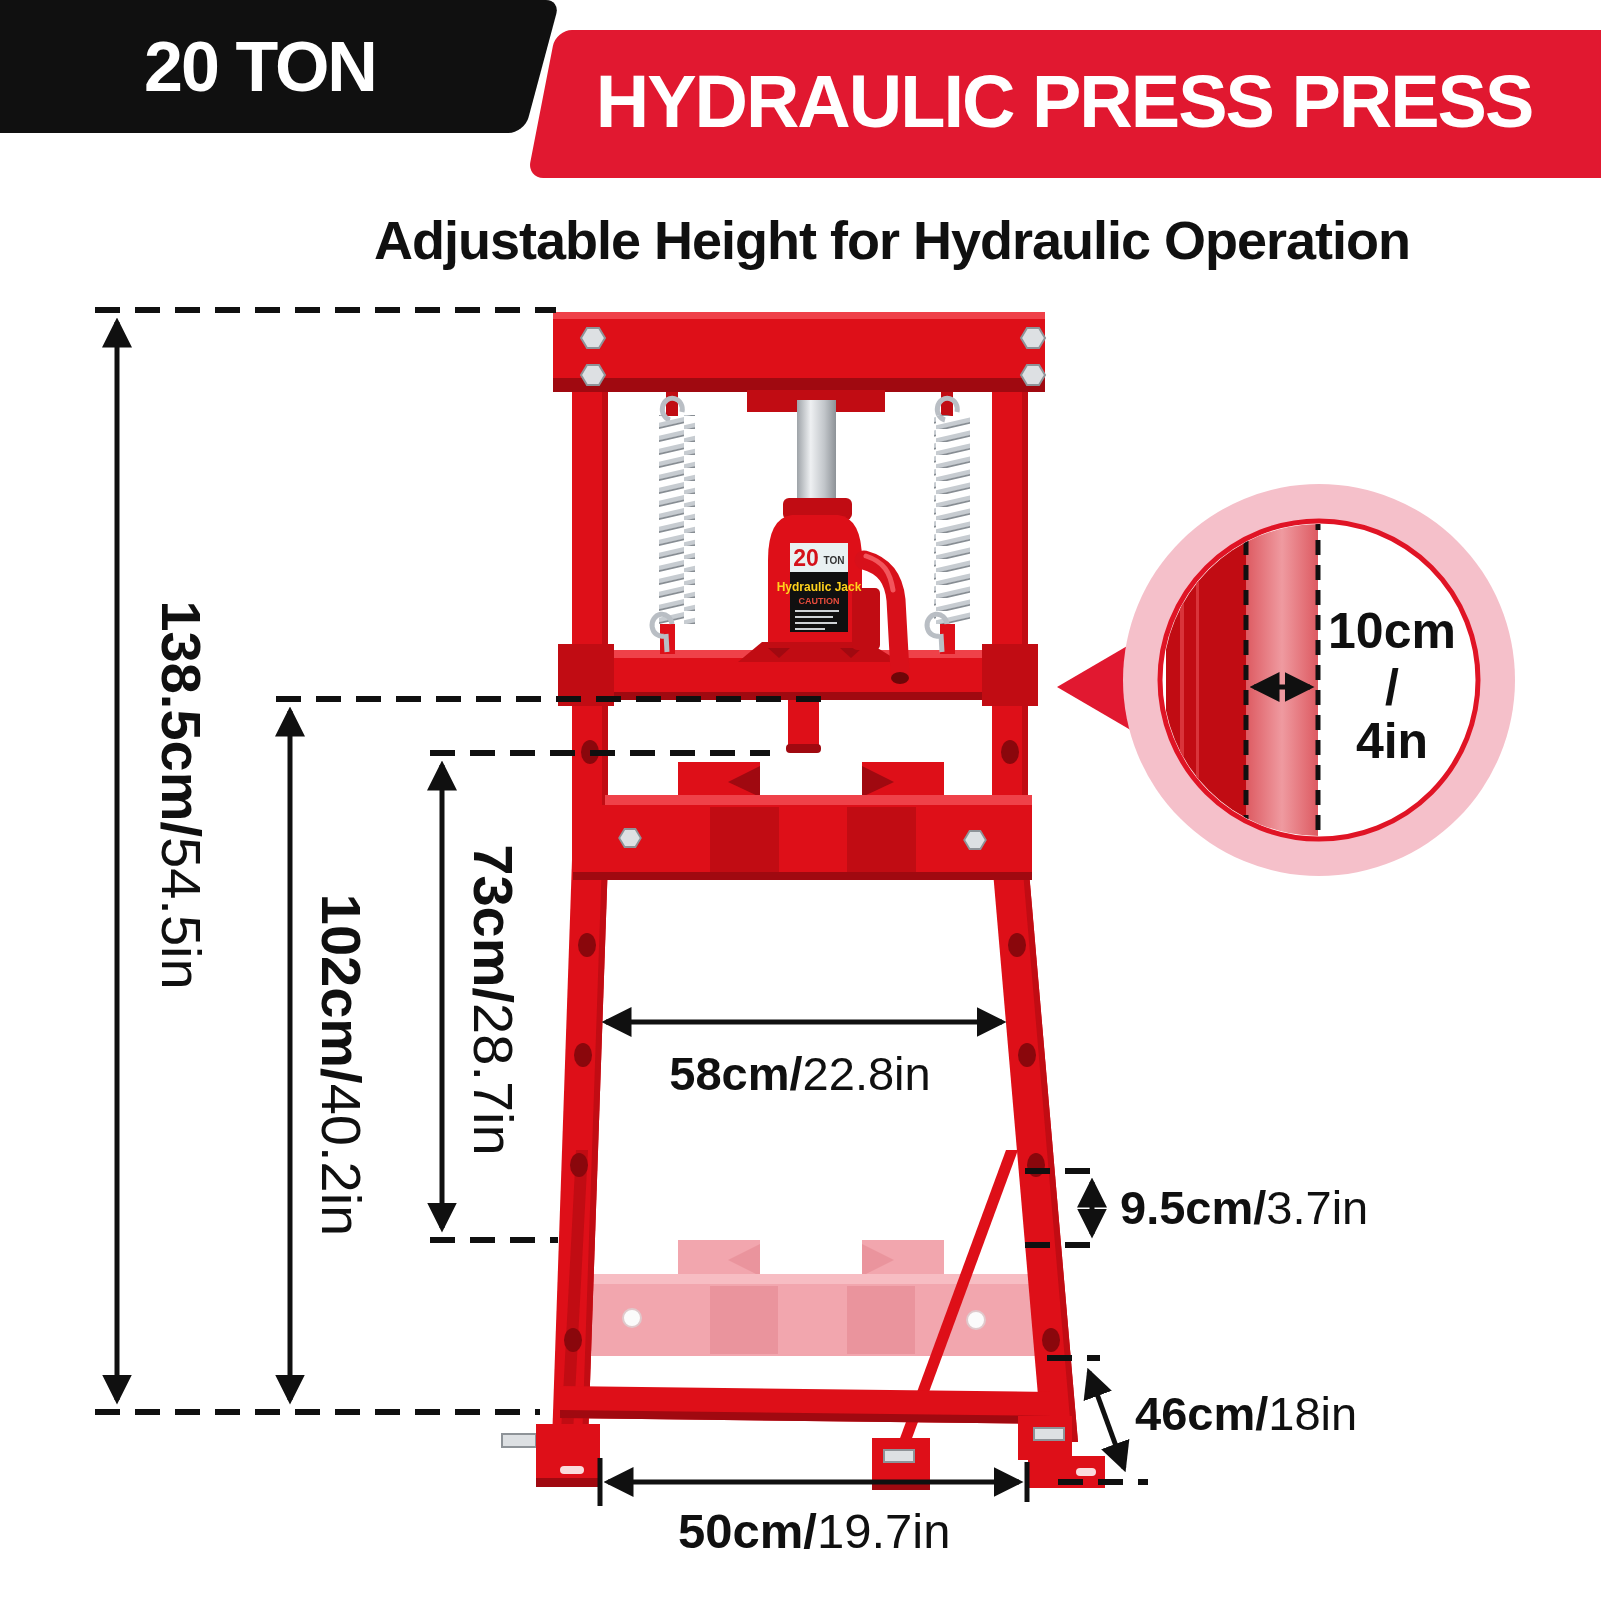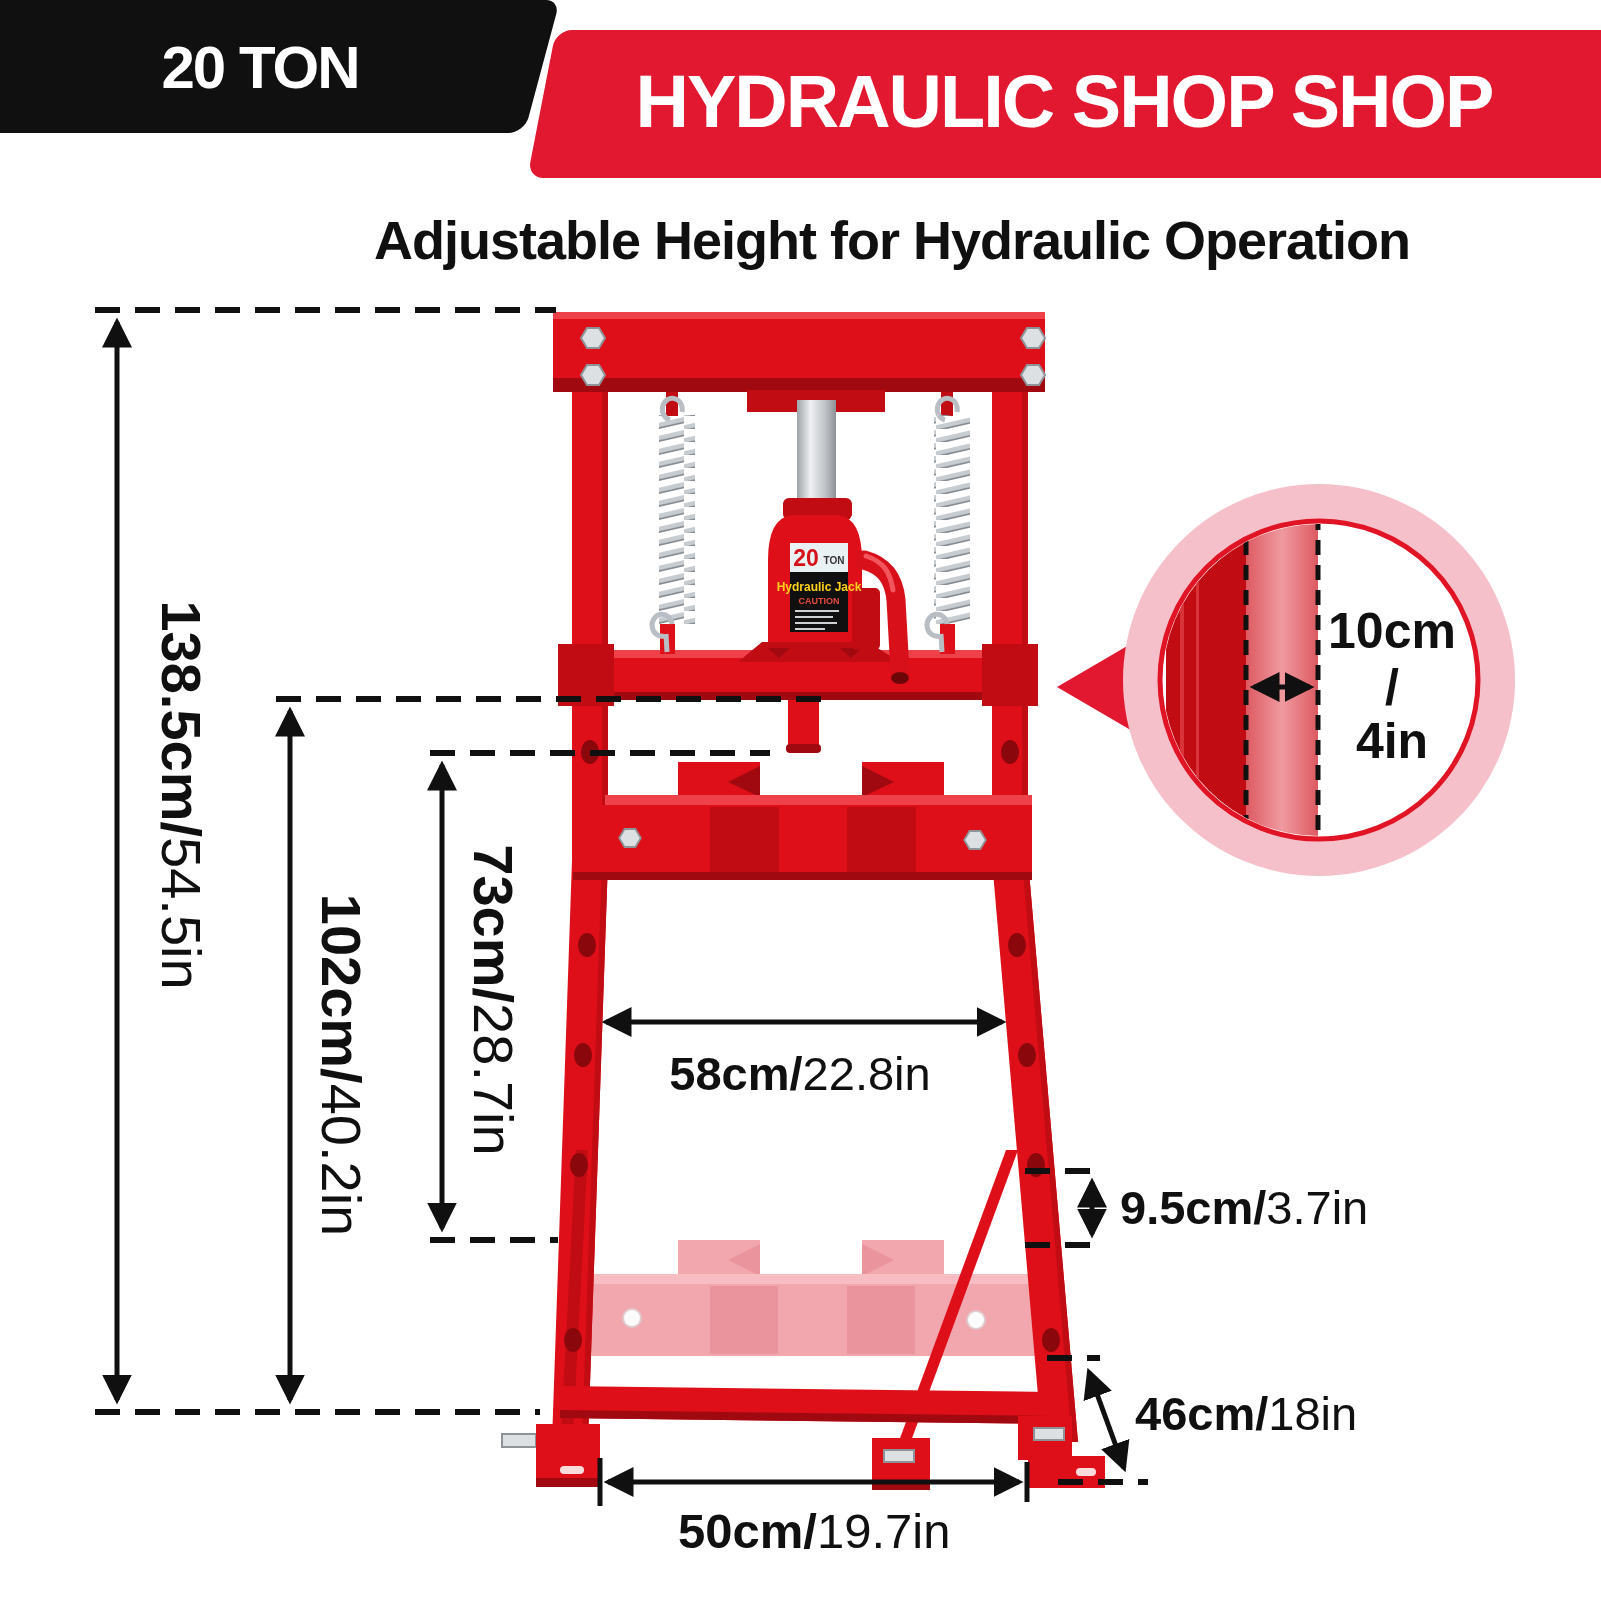--- a/index.html
+++ b/index.html
@@ -5,21 +5,21 @@
   html,body{margin:0;padding:0;background:#fff;}
   #stage{position:relative;width:1601px;height:1601px;overflow:hidden;background:#fff;
          font-family:"Liberation Sans",sans-serif;}
   .ribbon{position:absolute;transform-origin:0 0;}
   #ribbon-black{left:-46px;top:0;width:606px;height:133px;background:var(--ink);
                 transform:skewX(-15deg);border-radius:0 14px 16px 0;}
   #ribbon-red{left:556px;top:30px;width:1130px;height:148px;background:var(--banner-red);
               transform:skewX(-11deg);border-radius:16px 0 0 16px;}
   .headtxt{position:absolute;display:flex;align-items:center;justify-content:center;
            color:#fff;font-weight:700;white-space:nowrap;}
-  #badge-text{left:55px;top:8px;width:410px;height:118px;font-size:60px;letter-spacing:-2px;}
+  #badge-text{left:55px;top:8px;width:410px;height:118px;font-size:70px;letter-spacing:-2px;}
   #title-text{left:588px;top:40px;width:952px;height:122px;font-size:74px;letter-spacing:-2px;}
   #subtitle-text{left:372px;top:205px;width:1040px;height:70px;color:var(--ink);
                  font-size:54px;font-weight:700;letter-spacing:-1px;}
   svg{position:absolute;left:0;top:0;}
   .f-red{fill:var(--press-red);} .f-deep{fill:var(--press-deep);} .f-dark{fill:var(--press-dark);}
   .f-light{fill:var(--press-light);} .f-banner{fill:var(--banner-red);}
   .f-silver{fill:var(--silver);stroke:var(--silver-dark);stroke-width:2;}
   .f-ghost{fill:var(--ghost-pink);} .f-ghostlight{fill:var(--ghost-light);} .f-ghostdeep{fill:var(--ghost-deep);}
   .f-pink{fill:var(--callout-pink);} .f-hole{fill:var(--hole-red);}
   .dash{stroke:var(--ink);stroke-width:6;stroke-dasharray:25 15;fill:none;}
@@ -36,21 +36,21 @@
   .jl-caut{font:700 9px "Liberation Sans",sans-serif;fill:var(--label-caution);}
 </style>
 </head>
 <body>
 
 <div id="stage">
 
   <div id="ribbon-black" class="ribbon"></div>
   <div id="ribbon-red" class="ribbon"></div>
   <div id="badge-text" class="headtxt">20 TON</div>
-  <div id="title-text" class="headtxt">HYDRAULIC SHOP SHOP</div>
+  <div id="title-text" class="headtxt">HYDRAULIC PRESS PRESS</div>
   <div id="subtitle-text" class="headtxt">Adjustable Height for Hydraulic Operation</div>
 
   <svg width="1601" height="1601" viewBox="0 0 1601 1601">
     <defs>
       <marker id="ah" viewBox="0 0 10 10" refX="8.5" refY="5" markerWidth="6" markerHeight="6" orient="auto-start-reverse">
         <path d="M0,0 L10,5 L0,10 Z" fill="#101010"></path>
       </marker>
       <pattern id="coil" width="36" height="13" patternUnits="userSpaceOnUse">
         <path d="M-2,12 L38,3" stroke="#c7ccd1" stroke-width="4.6" fill="none"></path>
         <path d="M-2,15 L38,6" stroke="#878d93" stroke-width="1.8" fill="none"></path>

